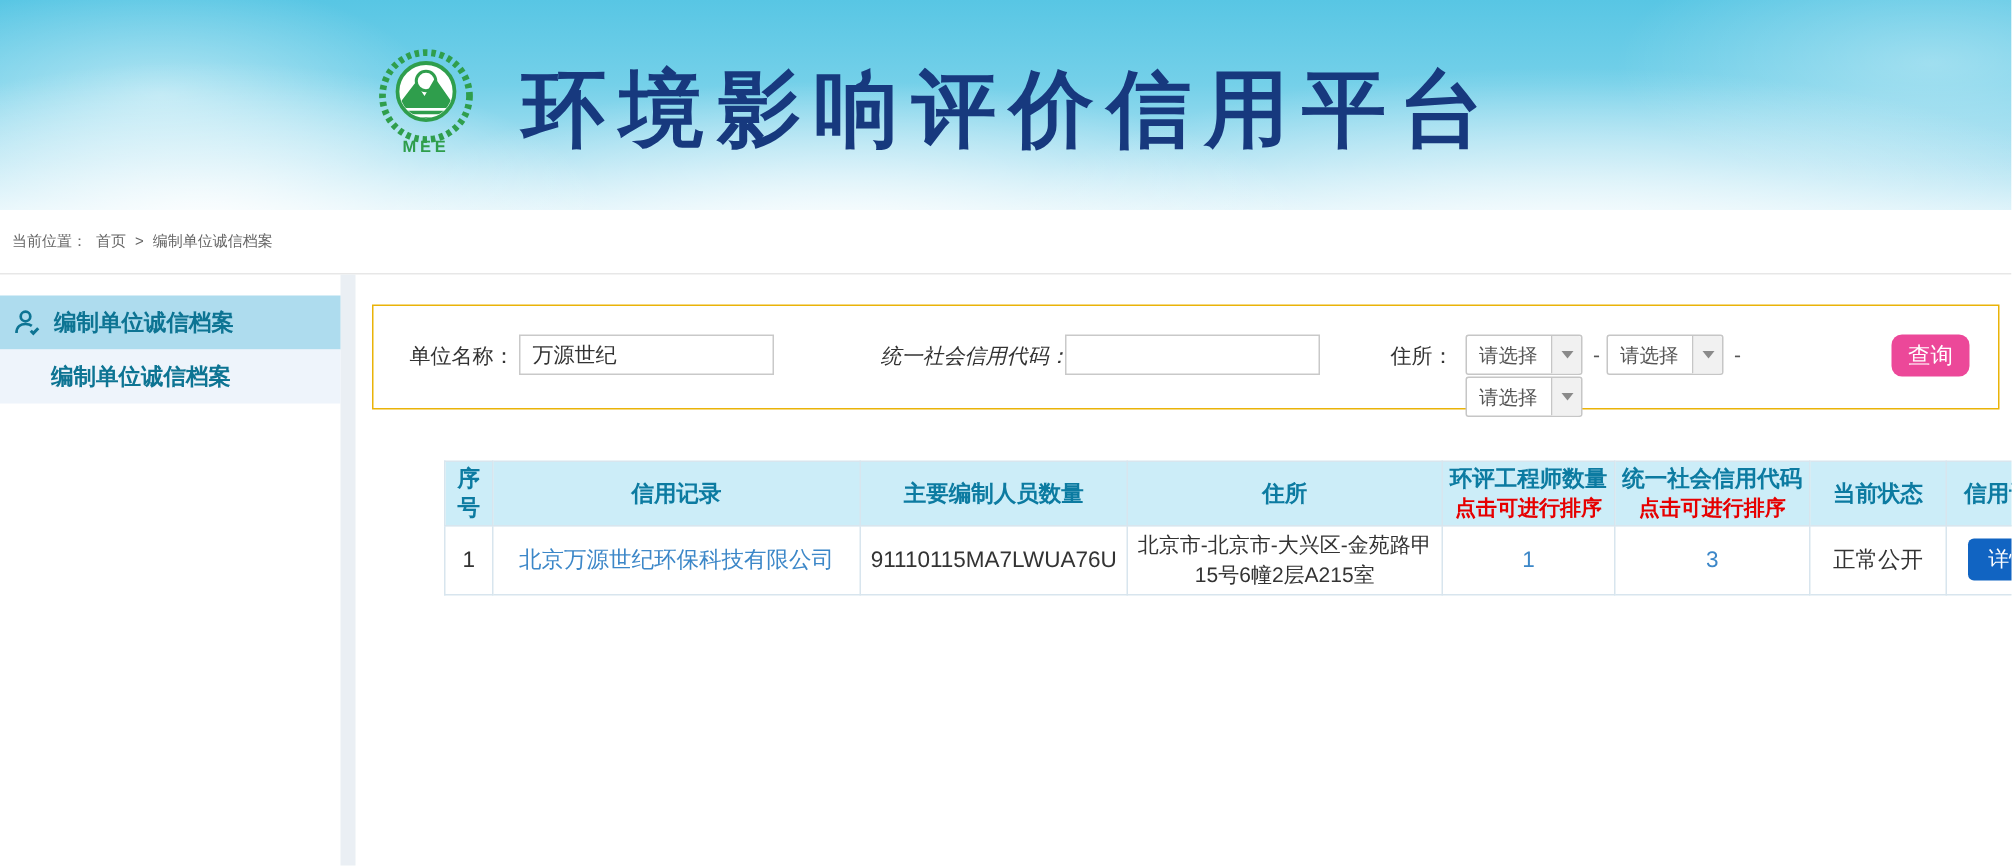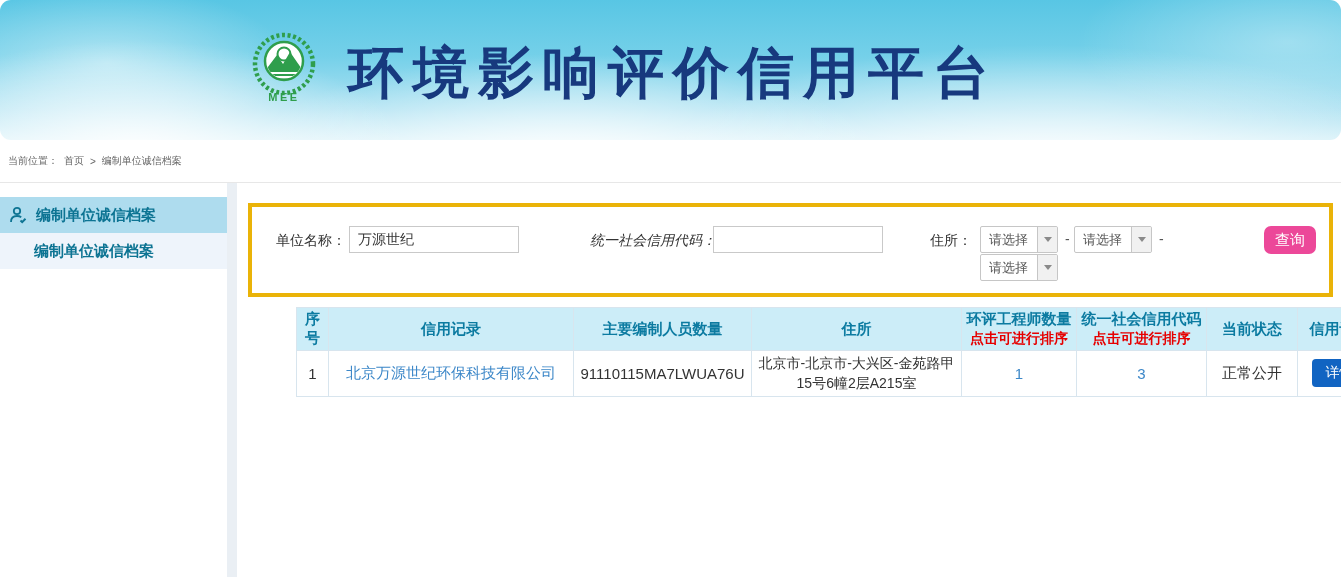--- a/index.html
+++ b/index.html
@@ -8,21 +8,21 @@
   
   .header {
     position:relative; width:100%; height:140px;
     background:
       radial-gradient(ellipse 420px 170px at 10% 108%, rgba(255,255,255,0.95), rgba(255,255,255,0) 65%),
       radial-gradient(ellipse 520px 180px at 42% 118%, rgba(255,255,255,0.92), rgba(255,255,255,0) 62%),
       radial-gradient(ellipse 650px 210px at 78% 122%, rgba(255,255,255,0.85), rgba(255,255,255,0) 60%),
       radial-gradient(ellipse 260px 110px at 8% 45%, rgba(255,255,255,0.45), rgba(255,255,255,0) 70%),
       radial-gradient(ellipse 300px 120px at 96% 30%, rgba(255,255,255,0.35), rgba(255,255,255,0) 70%),
       linear-gradient(180deg,#58c6e4 0%,#74d0e9 40%,#aee2f2 78%,#d8f1f9 100%);
-    display:flex; align-items:center;border-radius:11px;
+    display:flex; align-items:center;
   }
   .logo { position:absolute; left:250px; top:28px; }
   .site-title {
     position:absolute; left:348px; top:36px;
     font-size:56px; font-weight:bold; color:#17397e; letter-spacing:9px;
     font-family:"Liberation Sans","DejaVu Sans",sans-serif;
   }
 
   
   .breadcrumb {
@@ -42,22 +42,22 @@
   .side-item {
     height:36px; display:flex; align-items:center;
     font-size:15px; font-weight:bold; color:#0d7493; cursor:pointer;
   }
   .side-item.active { background:#aedcee; padding-left:8px; }
   .side-item.sub { background:#eef4fb; padding-left:34px; }
   .side-item .icn { margin-right:8px; display:flex; }
 
   
   .search-panel {
-    position:absolute; left:248px; top:20px; width:1085px; height:94px;
-    border:4px solid #eab308; background:#fff;
+    position:absolute; left:248px; top:20px; width:1085px; height:70px;
+    border:1px solid #eab308; background:#fff;
   }
   .fld-label { position:absolute; font-size:14px; color:#333; top:25px; }
   .txt-input {
     position:absolute; top:19px; height:27px; width:170px;
     border:1px solid #c9c9c9; font-size:14px; color:#333; padding:0 8px; outline:none;
   }
   .combo {
     position:absolute; width:78px; height:27px;
     border:1px solid #c6c6c6; background:#fff; display:flex; cursor:pointer; border-radius:2px;
   }

